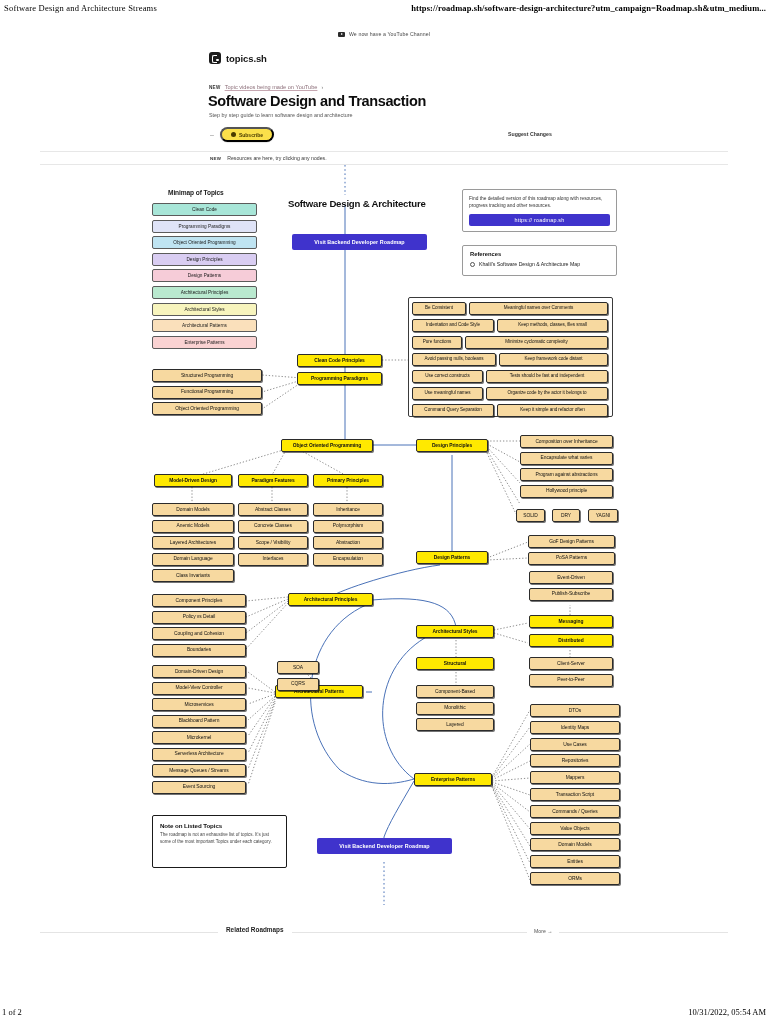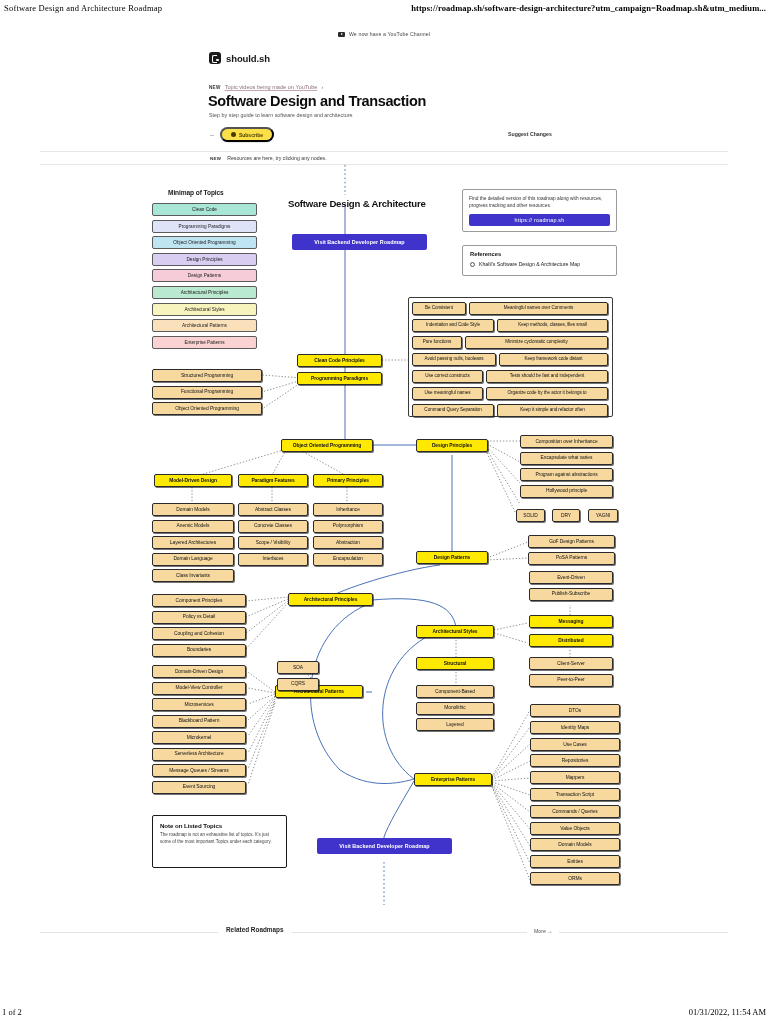--- a/index.html
+++ b/index.html
@@ -175,32 +175,32 @@
     position: absolute; left: 527px; top: 928px; background:#fff; padding: 0 7px;
     font-size: 5.2px; color: #555;
   }
 </style>
 </head>
 <body>
 
 <div id="page">
 
   <div class="print-hdr">
-    <div class="ph-left">Software Design and Architecture Roadmap</div>
+    <div class="ph-left">Software Design and Architecture Streams</div>
     <div class="ph-right">https://roadmap.sh/software-design-architecture?utm_campaign=Roadmap.sh&amp;utm_medium...</div>
   </div>
 
   <div class="yt-banner">
     <span class="yt-icon"></span>
     <span>We now have a YouTube Channel</span>
   </div>
 
   <div class="brand">
     <span class="brand-logo"></span>
-    <span class="brand-name">should.sh</span>
+    <span class="brand-name">topics.sh</span>
   </div>
 
   <div class="new-line">
     <span class="badge-new">NEW</span>
     <span class="new-link">Topic videos being made on YouTube</span>
     <span class="new-arrow">›</span>
   </div>
 
   <h1 class="page-title">Software Design and Transaction</h1>
   <div class="page-sub">Step by step guide to learn software design and architecture</div>
@@ -484,16 +484,16 @@
     </div>
 
   </div>
 
   <div class="related"></div>
   <div class="related-lbl">Related Roadmaps</div>
   <div class="more-lbl">More →</div>
 
   <div class="print-ftr">
     <div class="pf-left">1 of 2</div>
-    <div class="pf-right">01/31/2022, 11:54 AM</div>
+    <div class="pf-right">10/31/2022, 05:54 AM</div>
   </div>
 
 </div>
 
 </body></html>

